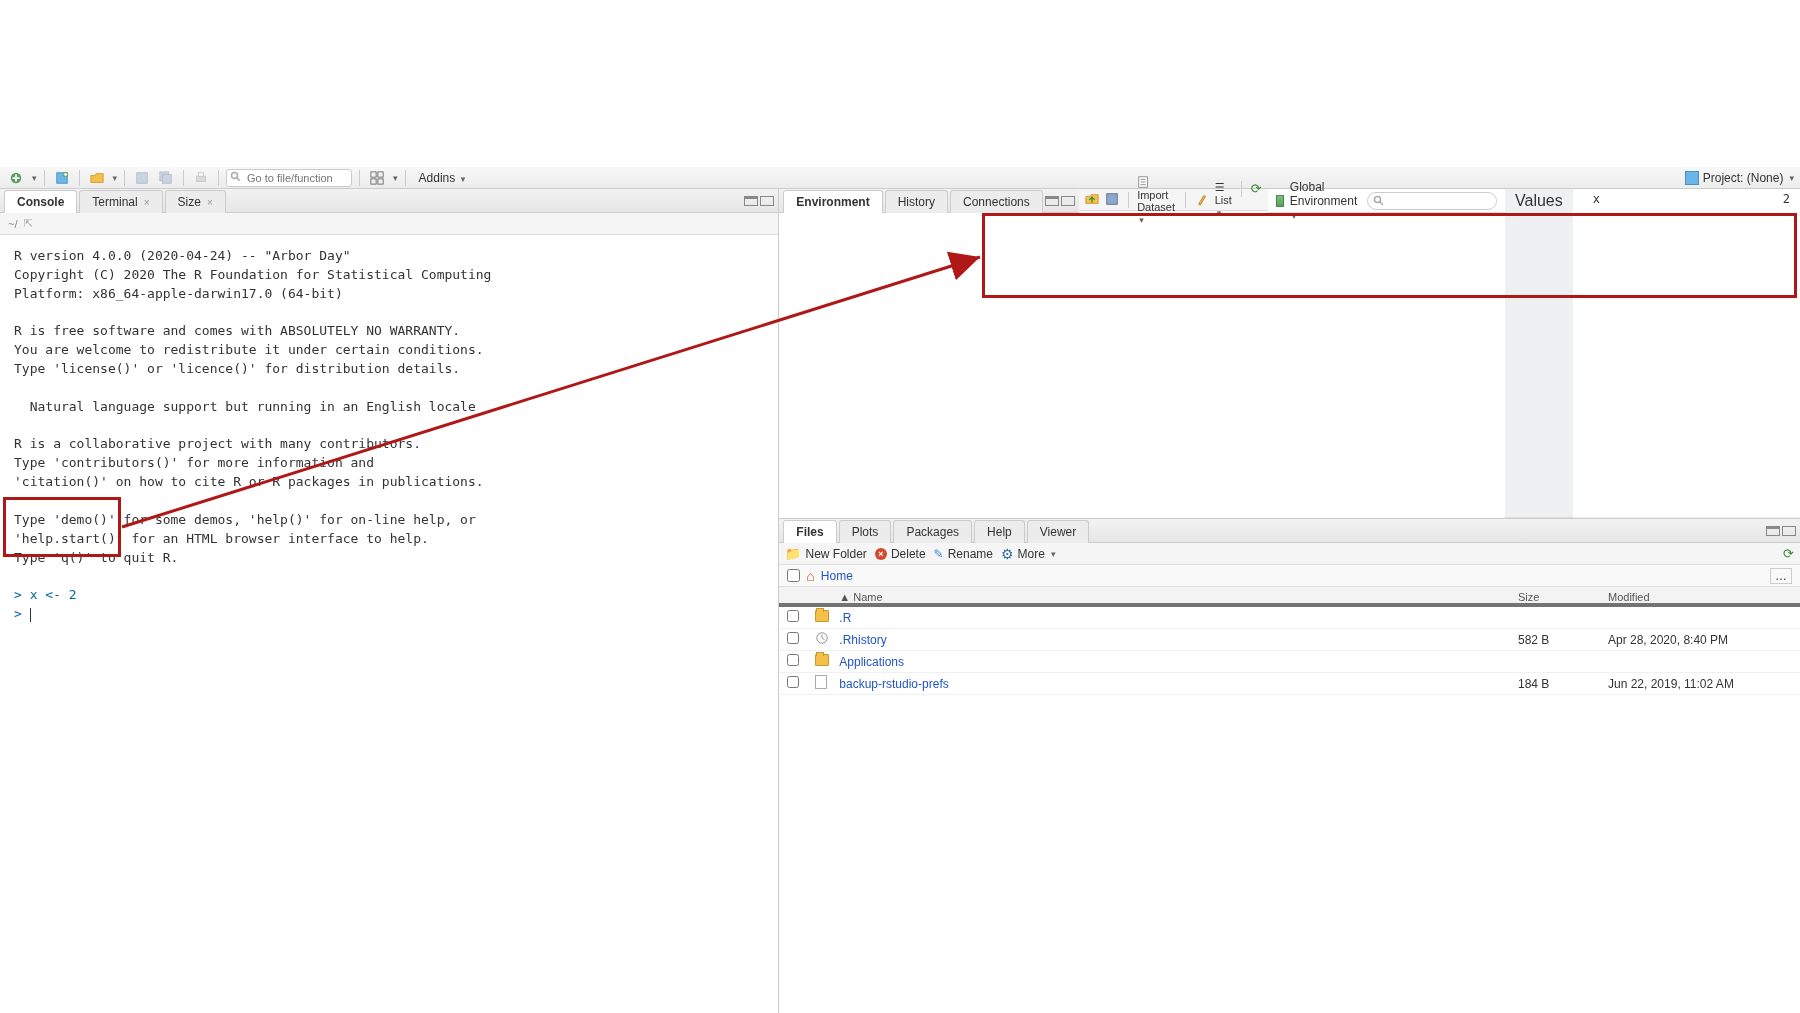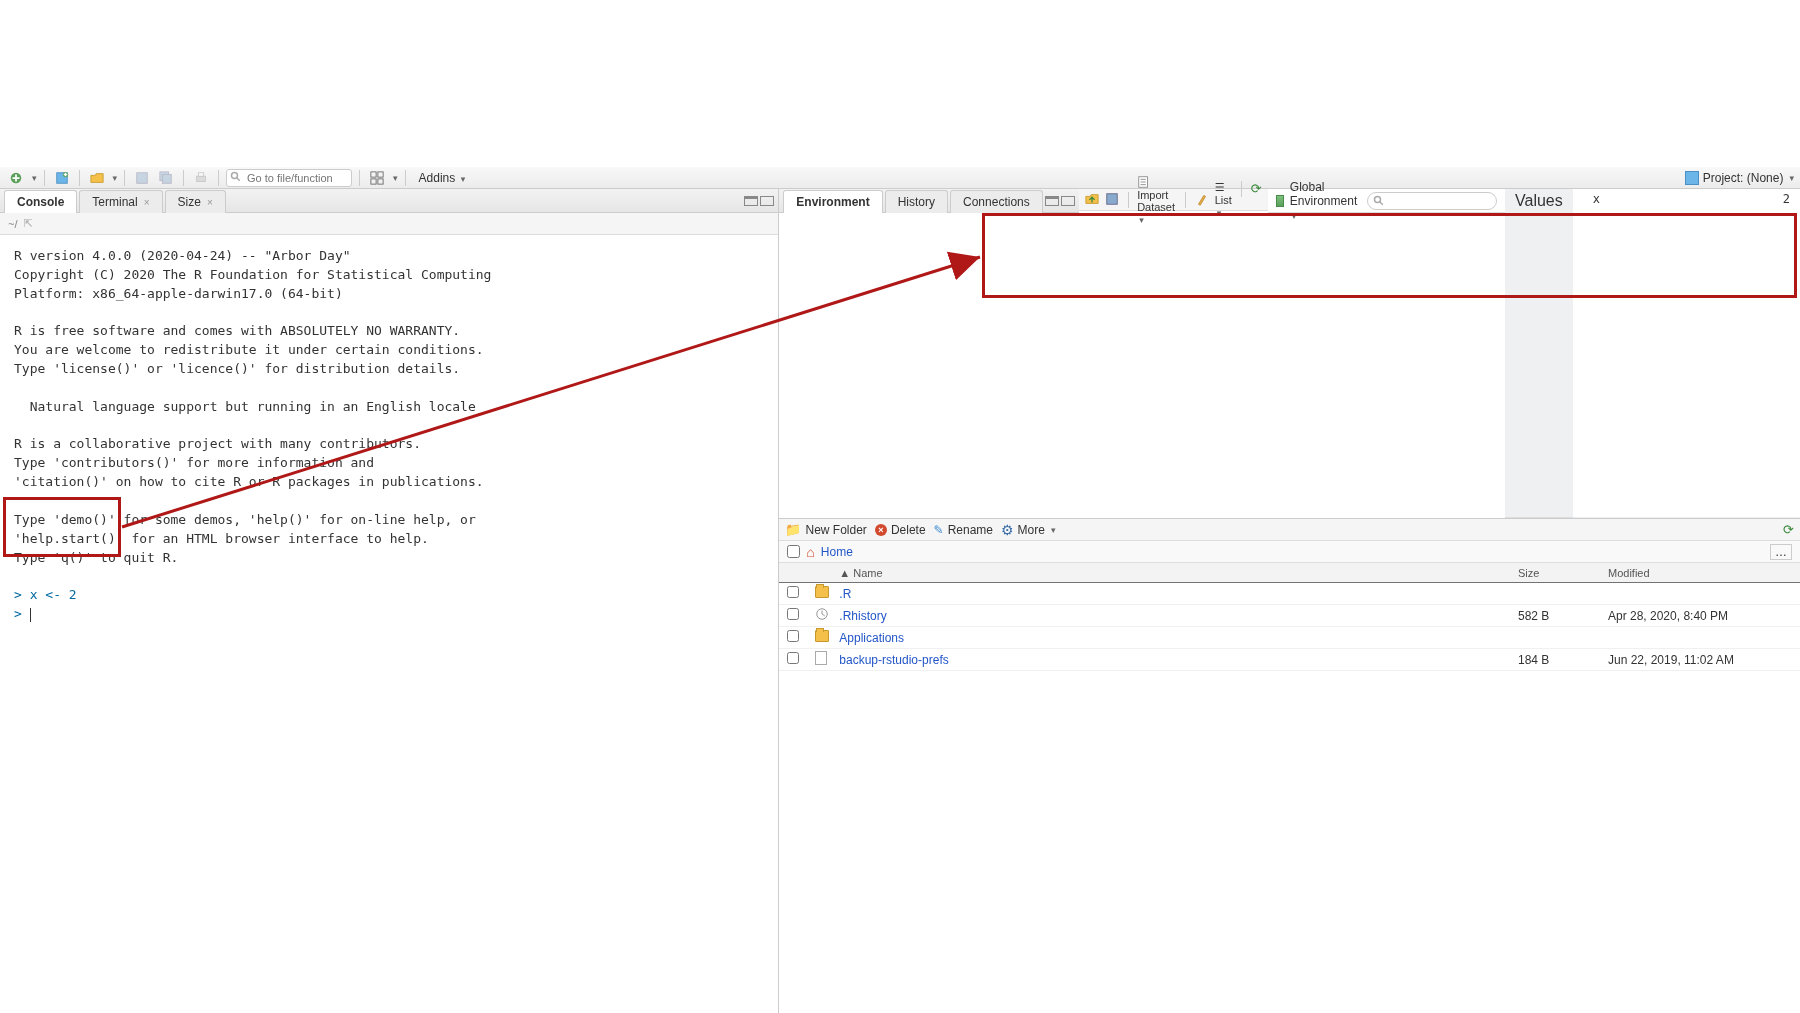--- a/index.html
+++ b/index.html
@@ -57,21 +57,21 @@
 .env-row { display: flex; padding: 3px 10px; font-family: "Menlo","Consolas",monospace; font-size: 12px; border-bottom: 1px solid #eee; }
 .env-row .vn { width: 200px; padding-left: 10px; }
 .env-row .vv { flex: 1; }
 
 
 .right-bot { flex: 1; display: flex; flex-direction: column; }
 .files-tb { height: 22px; background: #f5f5f5; border-bottom: 1px solid #ddd; display:flex; align-items:center; padding: 0 6px; gap: 8px; font-size: 12px; }
 .files-tb .btn { display:flex; align-items:center; gap:4px; cursor:pointer; color:#333; }
 .files-breadcrumb { height: 22px; background: #f9f9f9; border-bottom: 1px solid #ddd; display:flex; align-items:center; padding: 0 8px; gap: 6px; font-size: 12px; }
 .files-breadcrumb .home { color: #2256c7; cursor:pointer; }
-.files-hdr { height: 20px; background: #f3f3f3; border-bottom:1px solid #737373; display:flex; align-items:center; font-size:11px; color:#555; }
+.files-hdr { height: 20px; background: #f3f3f3; border-bottom:4px solid #737373; display:flex; align-items:flex-end; font-size:11px; color:#555; }
 .files-hdr > div { padding: 0 8px; }
 .col-chk { width: 28px; }
 .col-icon { width: 24px; }
 .col-name { flex: 1; }
 .col-size { width: 90px; }
 .col-mod { width: 200px; }
 .file-row { display:flex; align-items:center; height: 22px; border-bottom:1px solid #f0f0f0; font-size:12px; }
 .file-row > div { padding: 0 8px; }
 .file-row .fname { color: #2256c7; cursor:pointer; }
 .file-row input[type=checkbox] { width:12px; height:12px; }
@@ -269,20 +269,41 @@
           </span>
         </div>
         <div class="env-section-hdr">Values</div>
         <div class="env-row">
           <div class="vn">x</div>
           <div class="vv">2</div>
         </div>
       </div>
 
       <div class="right-bot">
+        <div class="pane-tabs">
+          <div class="pane-tab active">
+              <span>Files</span>
+            </div>
+          <div class="pane-tab">
+              <span>Plots</span>
+            </div>
+          <div class="pane-tab">
+              <span>Packages</span>
+            </div>
+          <div class="pane-tab">
+              <span>Help</span>
+            </div>
+          <div class="pane-tab">
+              <span>Viewer</span>
+            </div>
+          <div class="pane-ctrl">
+            <span class="winbtn" style="border-top-width:3px"></span>
+            <span class="winbtn"></span>
+          </div>
+        </div>
         <div class="files-tb">
           <span class="btn">
               <span class="newf-icon">📁</span>
               <span>New Folder</span>
             </span>
           <span class="btn">
               <span class="del-icon">×</span>
               <span>Delete</span>
             </span>
           <span class="btn">

